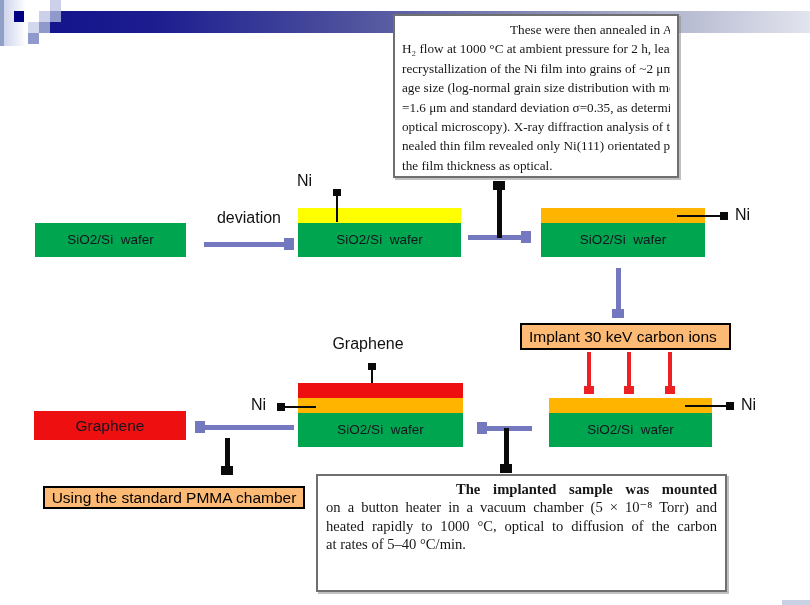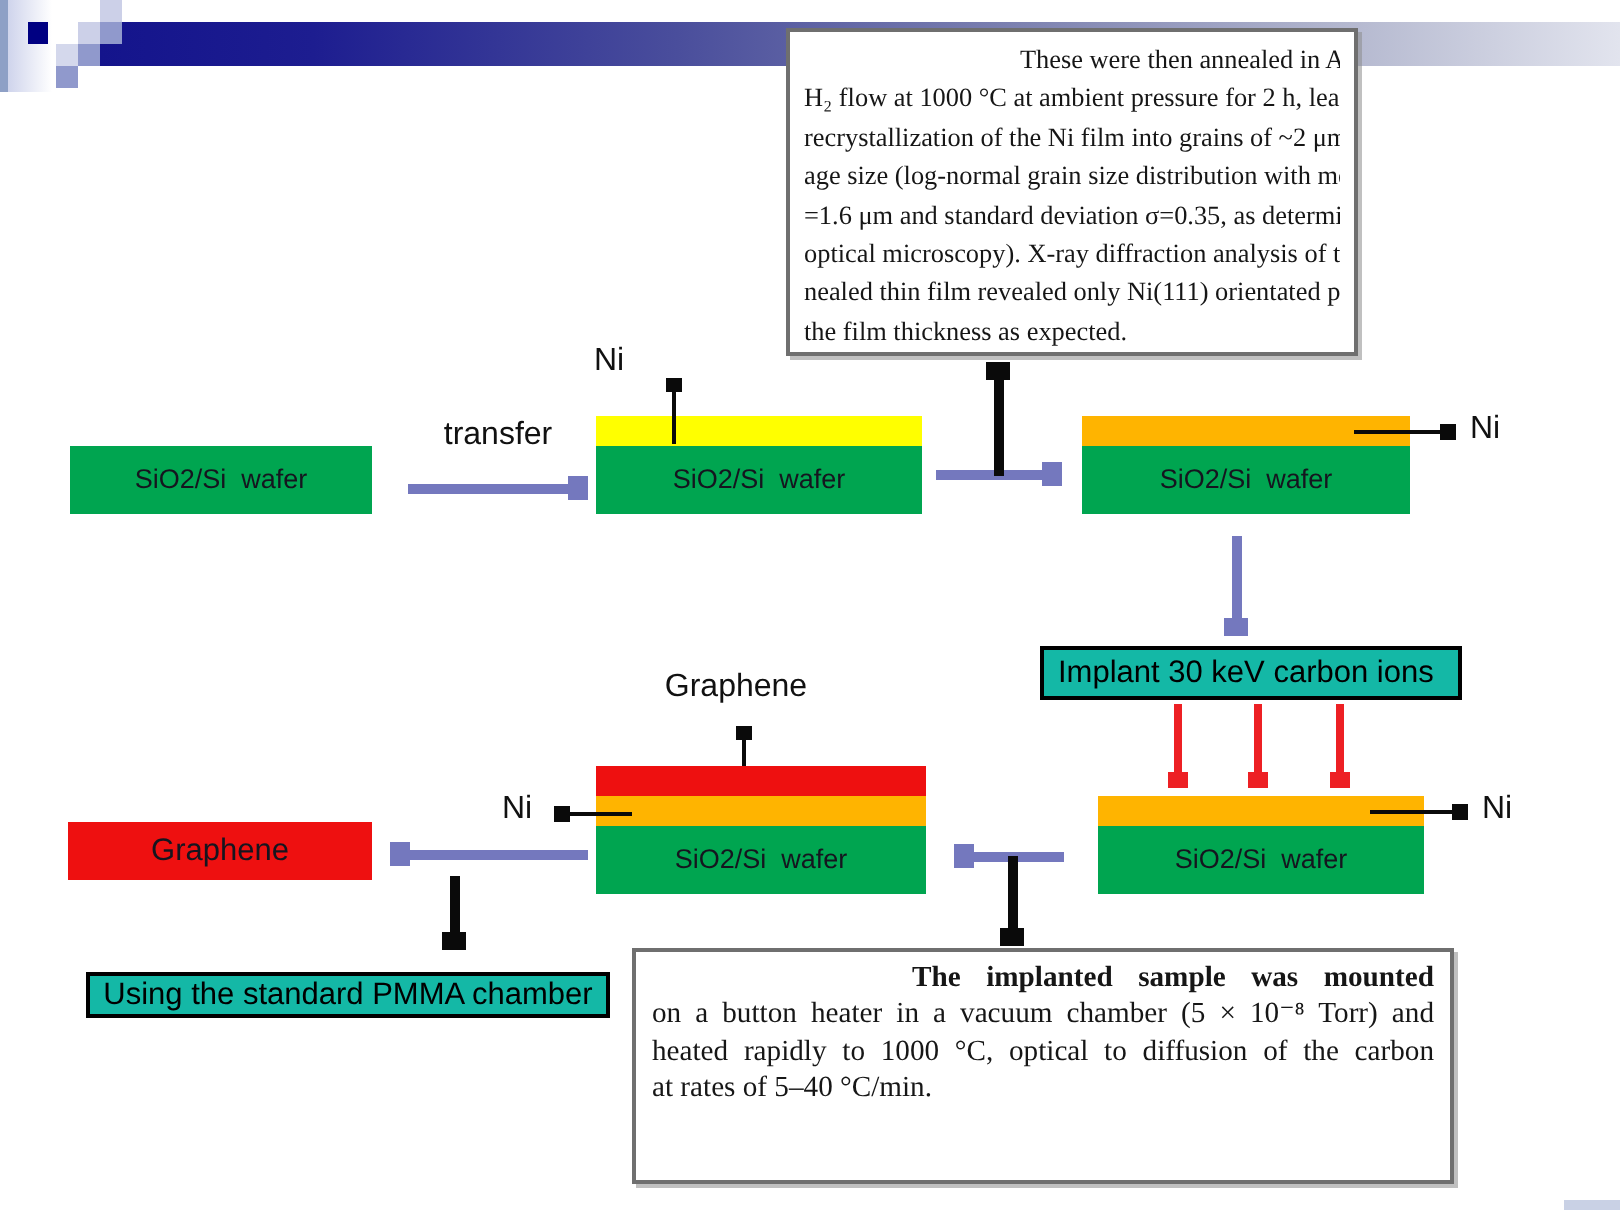--- a/index.html
+++ b/index.html
@@ -37,21 +37,21 @@
   .green{background:#00a550;}
   .yellow{background:#ffff00;}
   .gold{background:#ffb400;}
   .redlayer{background:#ee1010;}
   .wafer-label{position:absolute;left:0;width:100%;text-align:center;color:#15151f;
                font-size:13.5px;white-space:pre;}
 
   
   .lbl{color:#111;}
   .ni-lbl{font-size:16px;}
-  .outline-box{background:#14b8a6;border:2px solid #000;box-sizing:border-box;display:flex;align-items:center;color:#000;}
+  .outline-box{background:#fdba74;border:2px solid #000;box-sizing:border-box;display:flex;align-items:center;color:#000;}
 
   
   .shaft-h{position:absolute;height:5px;}
   .shaft-v{position:absolute;width:5px;}
   .shaft-h.thin{height:2px;}
   .shaft-v.thin{width:2px;}
   .shaft-v.red{width:4px;}
   .purple-bg{background:#7478be;}
   .black-bg{background:#0a0a0a;}
   .red-bg{background:#ed2024;}
@@ -94,36 +94,36 @@
   <div class="abs corner-bar"></div>
 
   <div class="abs paper paper-top">
     <div class="xline first-top">These were then annealed in Ar and</div>
     <div class="xline">H₂ flow at 1000 °C at ambient pressure for 2 h, leading to</div>
     <div class="xline">recrystallization of the Ni film into grains of ~2 μm aver-</div>
     <div class="xline">age size (log-normal grain size distribution with mean μ</div>
     <div class="xline">=1.6 μm and standard deviation σ=0.35, as determined by</div>
     <div class="xline">optical microscopy). X-ray diffraction analysis of the an-</div>
     <div class="xline">nealed thin film revealed only Ni(111) orientated parallel to</div>
-    <div class="xline last">the film thickness as expected.</div>
+    <div class="xline last">the film thickness as optical.</div>
   </div>
 
   <div class="abs paper paper-bot">
     <div class="xline first-bot">The implanted sample was mounted</div>
     <div class="xline">on a button heater in a vacuum chamber (5 × 10⁻⁸ Torr) and</div>
     <div class="xline">heated rapidly to 1000 °C, optical to diffusion of the carbon</div>
     <div class="xline last">at rates of 5–40 °C/min.</div>
   </div>
 
   <div class="abs" style="left:35px;top:223px;width:151px;height:34px;">
     <div class="layer green" style="top:0;height:34px;"></div>
     <div class="wafer-label" style="top:9px;">SiO2/Si  wafer</div>
   </div>
 
-  <div class="abs lbl" style="left:198px;top:209px;width:102px;text-align:center;font-size:16px;">transfer</div>
+  <div class="abs lbl" style="left:198px;top:209px;width:102px;text-align:center;font-size:16px;">deviation</div>
   <div class="abs" style="left:204px;top:238px;width:90px;height:12px;">
     <div class="shaft-h purple-bg" style="left:0;top:3.5px;width:80px;"></div>
     <div class="tri tri-right c-purple" style="left:80px;top:0;"></div>
   </div>
 
   <div class="abs" style="left:298px;top:208px;width:163px;height:49px;">
     <div class="layer yellow" style="top:0;height:15px;"></div>
     <div class="layer green" style="top:15px;height:34px;"></div>
     <div class="wafer-label" style="top:24px;">SiO2/Si  wafer</div>
   </div>

